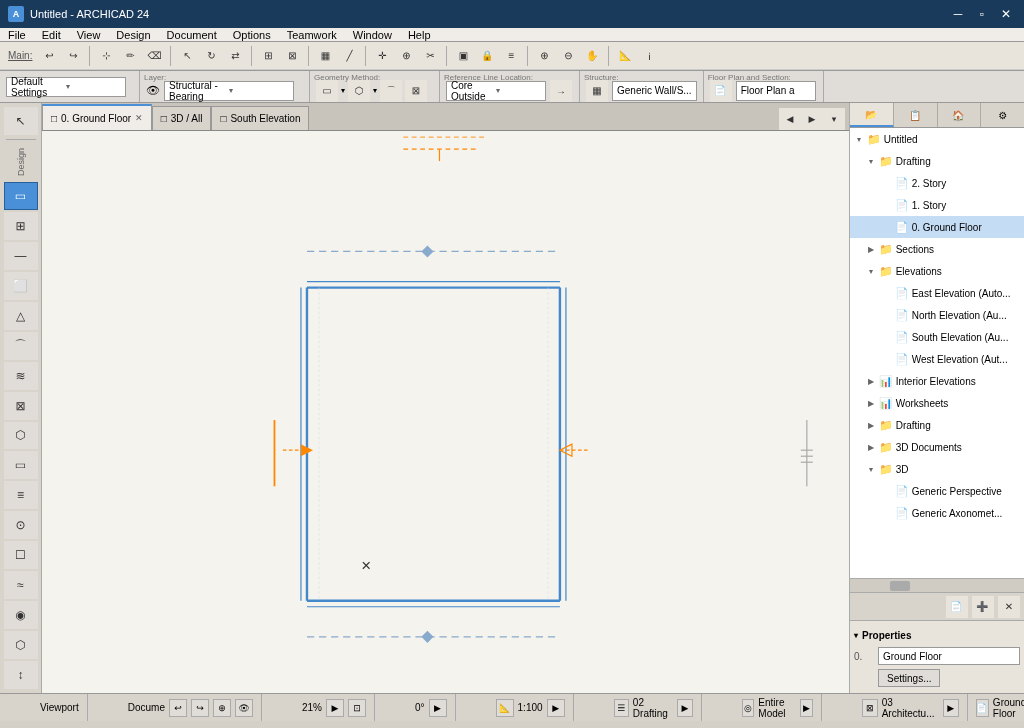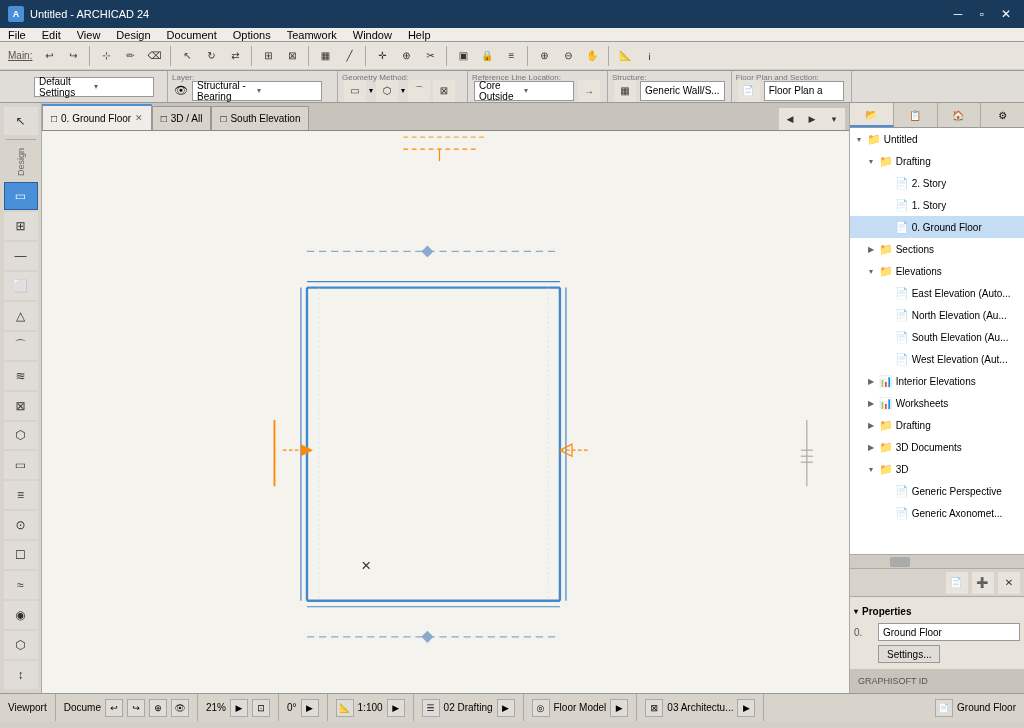--- a/index.html
+++ b/index.html
@@ -245,20 +245,21 @@
       padding: 0 8px;
       gap: 8px;
     }
     .status-section {
       display: flex;
       align-items: center;
       gap: 4px;
       padding-right: 8px;
       border-right: 1px solid #aaa;
       height: 100%;
+      margin-left: 32px;
     }
     .status-section:last-child { border-right: none; }
     .status-btn {
       width: 18px;
       height: 18px;
       background: #e0ddd8;
       border: 1px solid #aaa;
       display: flex;
       align-items: center;
       justify-content: center;
@@ -377,21 +378,21 @@
     <button class="tb-btn">⊖</button>
     <button class="tb-btn">✋</button>
     <div class="tb-separator"></div>
     <button class="tb-btn">📐</button>
     <button class="tb-btn">ℹ</button>
   </div>
 </div>
 
 <div class="settings-row">
 
-  <div class="settings-section-wrap" style="min-width:140px;margin-left:28px;">
+  <div class="settings-section-wrap" style="min-width:140px;">
     <div class="settings-section-title"> </div>
     <div class="settings-dropdown" style="min-width:120px;">
       <span>Default Settings</span>
       <span class="arrow">▾</span>
     </div>
   </div>
 
   <div class="settings-section-wrap" style="min-width:170px;">
     <div class="settings-section-title">Layer:</div>
     <div style="display:flex;align-items:center;gap:4px;margin-top:8px;">
@@ -688,23 +689,20 @@
         <div class="prop-value">
           <span>Ground Floor</span>
         </div>
       </div>
       <div class="prop-row">
         <span class="prop-label"> </span>
         <button class="prop-btn">Settings...</button>
       </div>
     </div>
 
-    <div class="graphisoft-bar">
-      <span>GRAPHISOFT ID</span>
-    </div>
   </div>
 
 </div>
 
 <div class="status-bar">
   <div class="status-section">
     <span>Viewport</span>
   </div>
   <div class="status-section">
     <span>Docume</span>
@@ -727,21 +725,21 @@
     <span>1:100</span>
     <button class="status-btn">▶</button>
   </div>
   <div class="status-section">
     <button class="status-btn">☰</button>
     <span>02 Drafting</span>
     <button class="status-btn">▶</button>
   </div>
   <div class="status-section">
     <button class="status-btn">◎</button>
-    <span>Floor Model</span>
+    <span>Entire Model</span>
     <button class="status-btn">▶</button>
   </div>
   <div class="status-section">
     <button class="status-btn">⊠</button>
     <span>03 Architectu...</span>
     <button class="status-btn">▶</button>
   </div>
 
   <div style="margin-left:auto;display:flex;align-items:center;gap:4px;">
     <button class="status-btn">📄</button>

